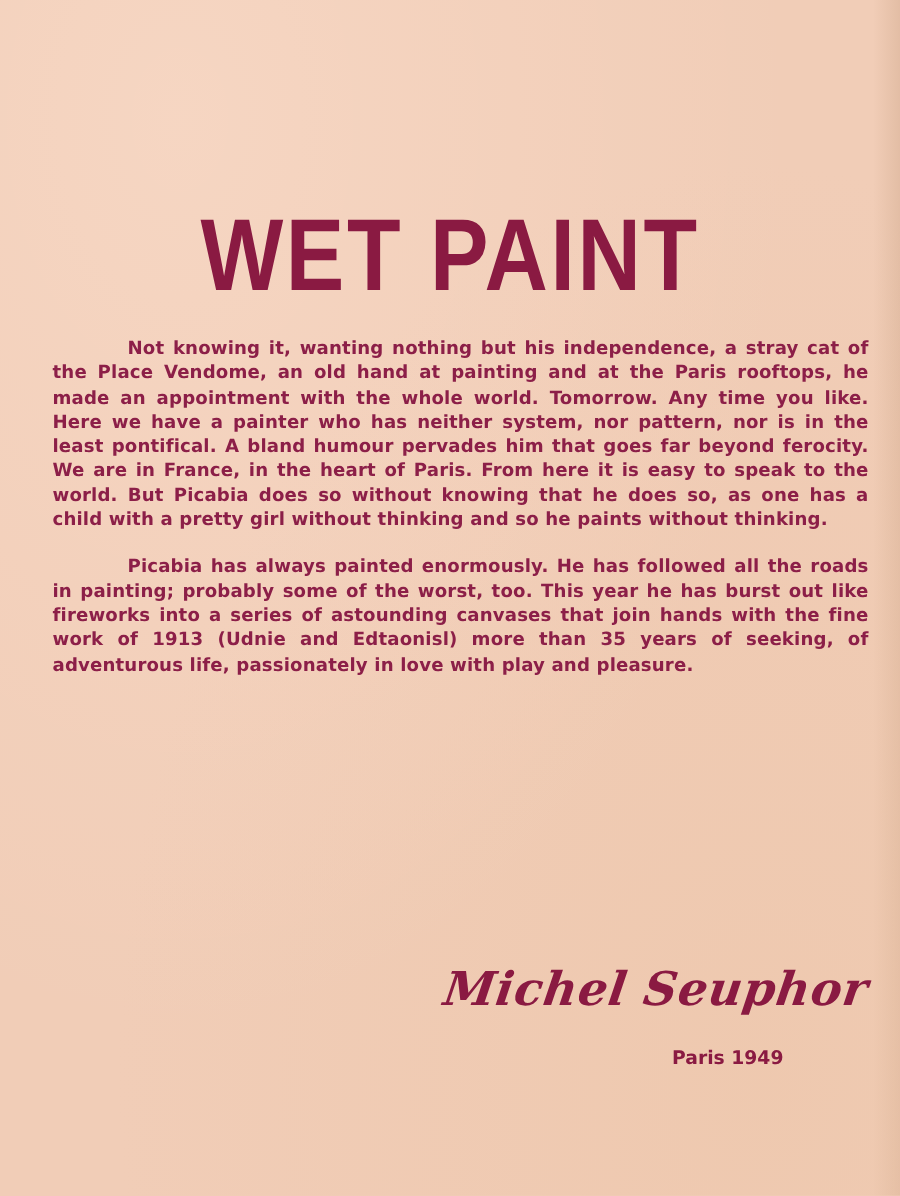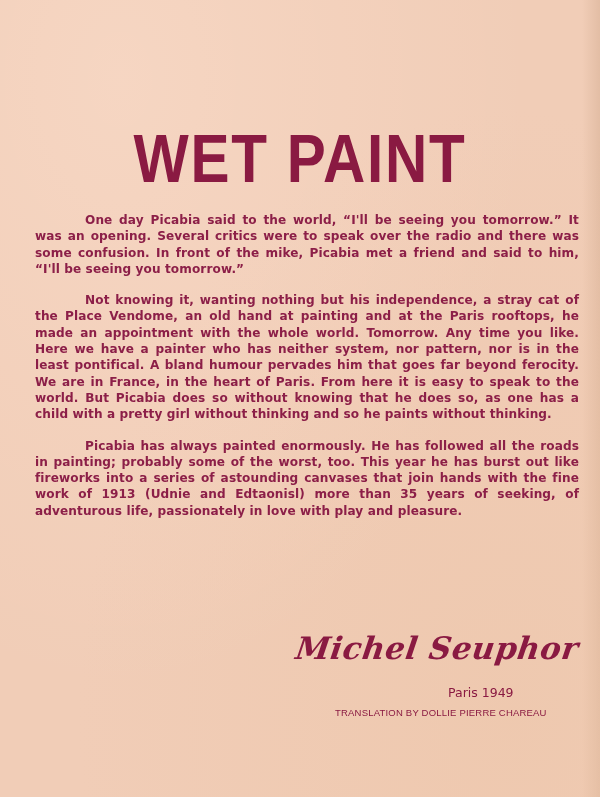--- a/index.html
+++ b/index.html
@@ -14,21 +14,21 @@
       background-image:
         radial-gradient(ellipse at 20% 10%, rgba(255,230,215,0.35), rgba(0,0,0,0) 60%),
         radial-gradient(ellipse at 85% 90%, rgba(235,195,165,0.45), rgba(0,0,0,0) 60%),
         linear-gradient(90deg, rgba(0,0,0,0) 97%, rgba(200,160,130,0.35) 100%);
       position: relative;
       font-family: "DejaVu Sans", sans-serif;
       color: #8a1d45;
     }
     .page {
       position: absolute;
-      left: 0; top: 0;
+      left: 0; top: 12px;
       width: 600px;
       height: 565px;
     }
     .title {
       position: absolute;
       top: 118px;
       left: 0;
       width: 600px;
       text-align: center;
       font-family: "Liberation Sans", sans-serif;
@@ -69,21 +69,21 @@
       color: #8a1a42;
       letter-spacing: 0.5px;
       transform: skewX(-8deg);
       white-space: nowrap;
     }
     .place-date {
       position: absolute;
       top: 685px;
       left: 448px;
       font-family: "DejaVu Sans", sans-serif;
-      font-weight: normal;
+      font-weight: bold;
       font-size: 12.5px;
       color: #8a1a42;
       white-space: nowrap;
     }
     .credit {
       position: absolute;
       top: 707px;
       left: 335px;
       font-family: "Liberation Sans", sans-serif;
       font-size: 9.5px;
@@ -93,24 +93,22 @@
     }
   </style>
 </head>
 <body>
 
 <div class="page">
 
   <h1 class="title">WET PAINT</h1>
 
   <div class="body-text">
-    <p>One day Picabia said to the world, “I'll be seeing you tomorrow.” It was an opening. Several critics were to speak over the radio and there was some confusion. In front of the mike, Picabia met a friend and said to him, “I'll be seeing you tomorrow.”</p>
     <p>Not knowing it, wanting nothing but his independence, a stray cat of the Place Vendome, an old hand at painting and at the Paris rooftops, he made an appointment with the whole world. Tomorrow. Any time you like. Here we have a painter who has neither system, nor pattern, nor is in the least pontifical. A bland humour pervades him that goes far beyond ferocity. We are in France, in the heart of Paris. From here it is easy to speak to the world. But Picabia does so without knowing that he does so, as one has a child with a pretty girl without thinking and so he paints without thinking.</p>
     <p>Picabia has always painted enormously. He has followed all the roads in painting; probably some of the worst, too. This year he has burst out like fireworks into a series of astounding canvases that join hands with the fine work of 1913 (Udnie and Edtaonisl) more than 35 years of seeking, of adventurous life, passionately in love with play and pleasure.</p>
   </div>
 
   <div class="signature">Michel Seuphor</div>
 
   <div class="place-date">Paris 1949</div>
 
-  <div class="credit">TRANSLATION BY DOLLIE PIERRE CHAREAU</div>
 
 </div>
 
 </body></html>

